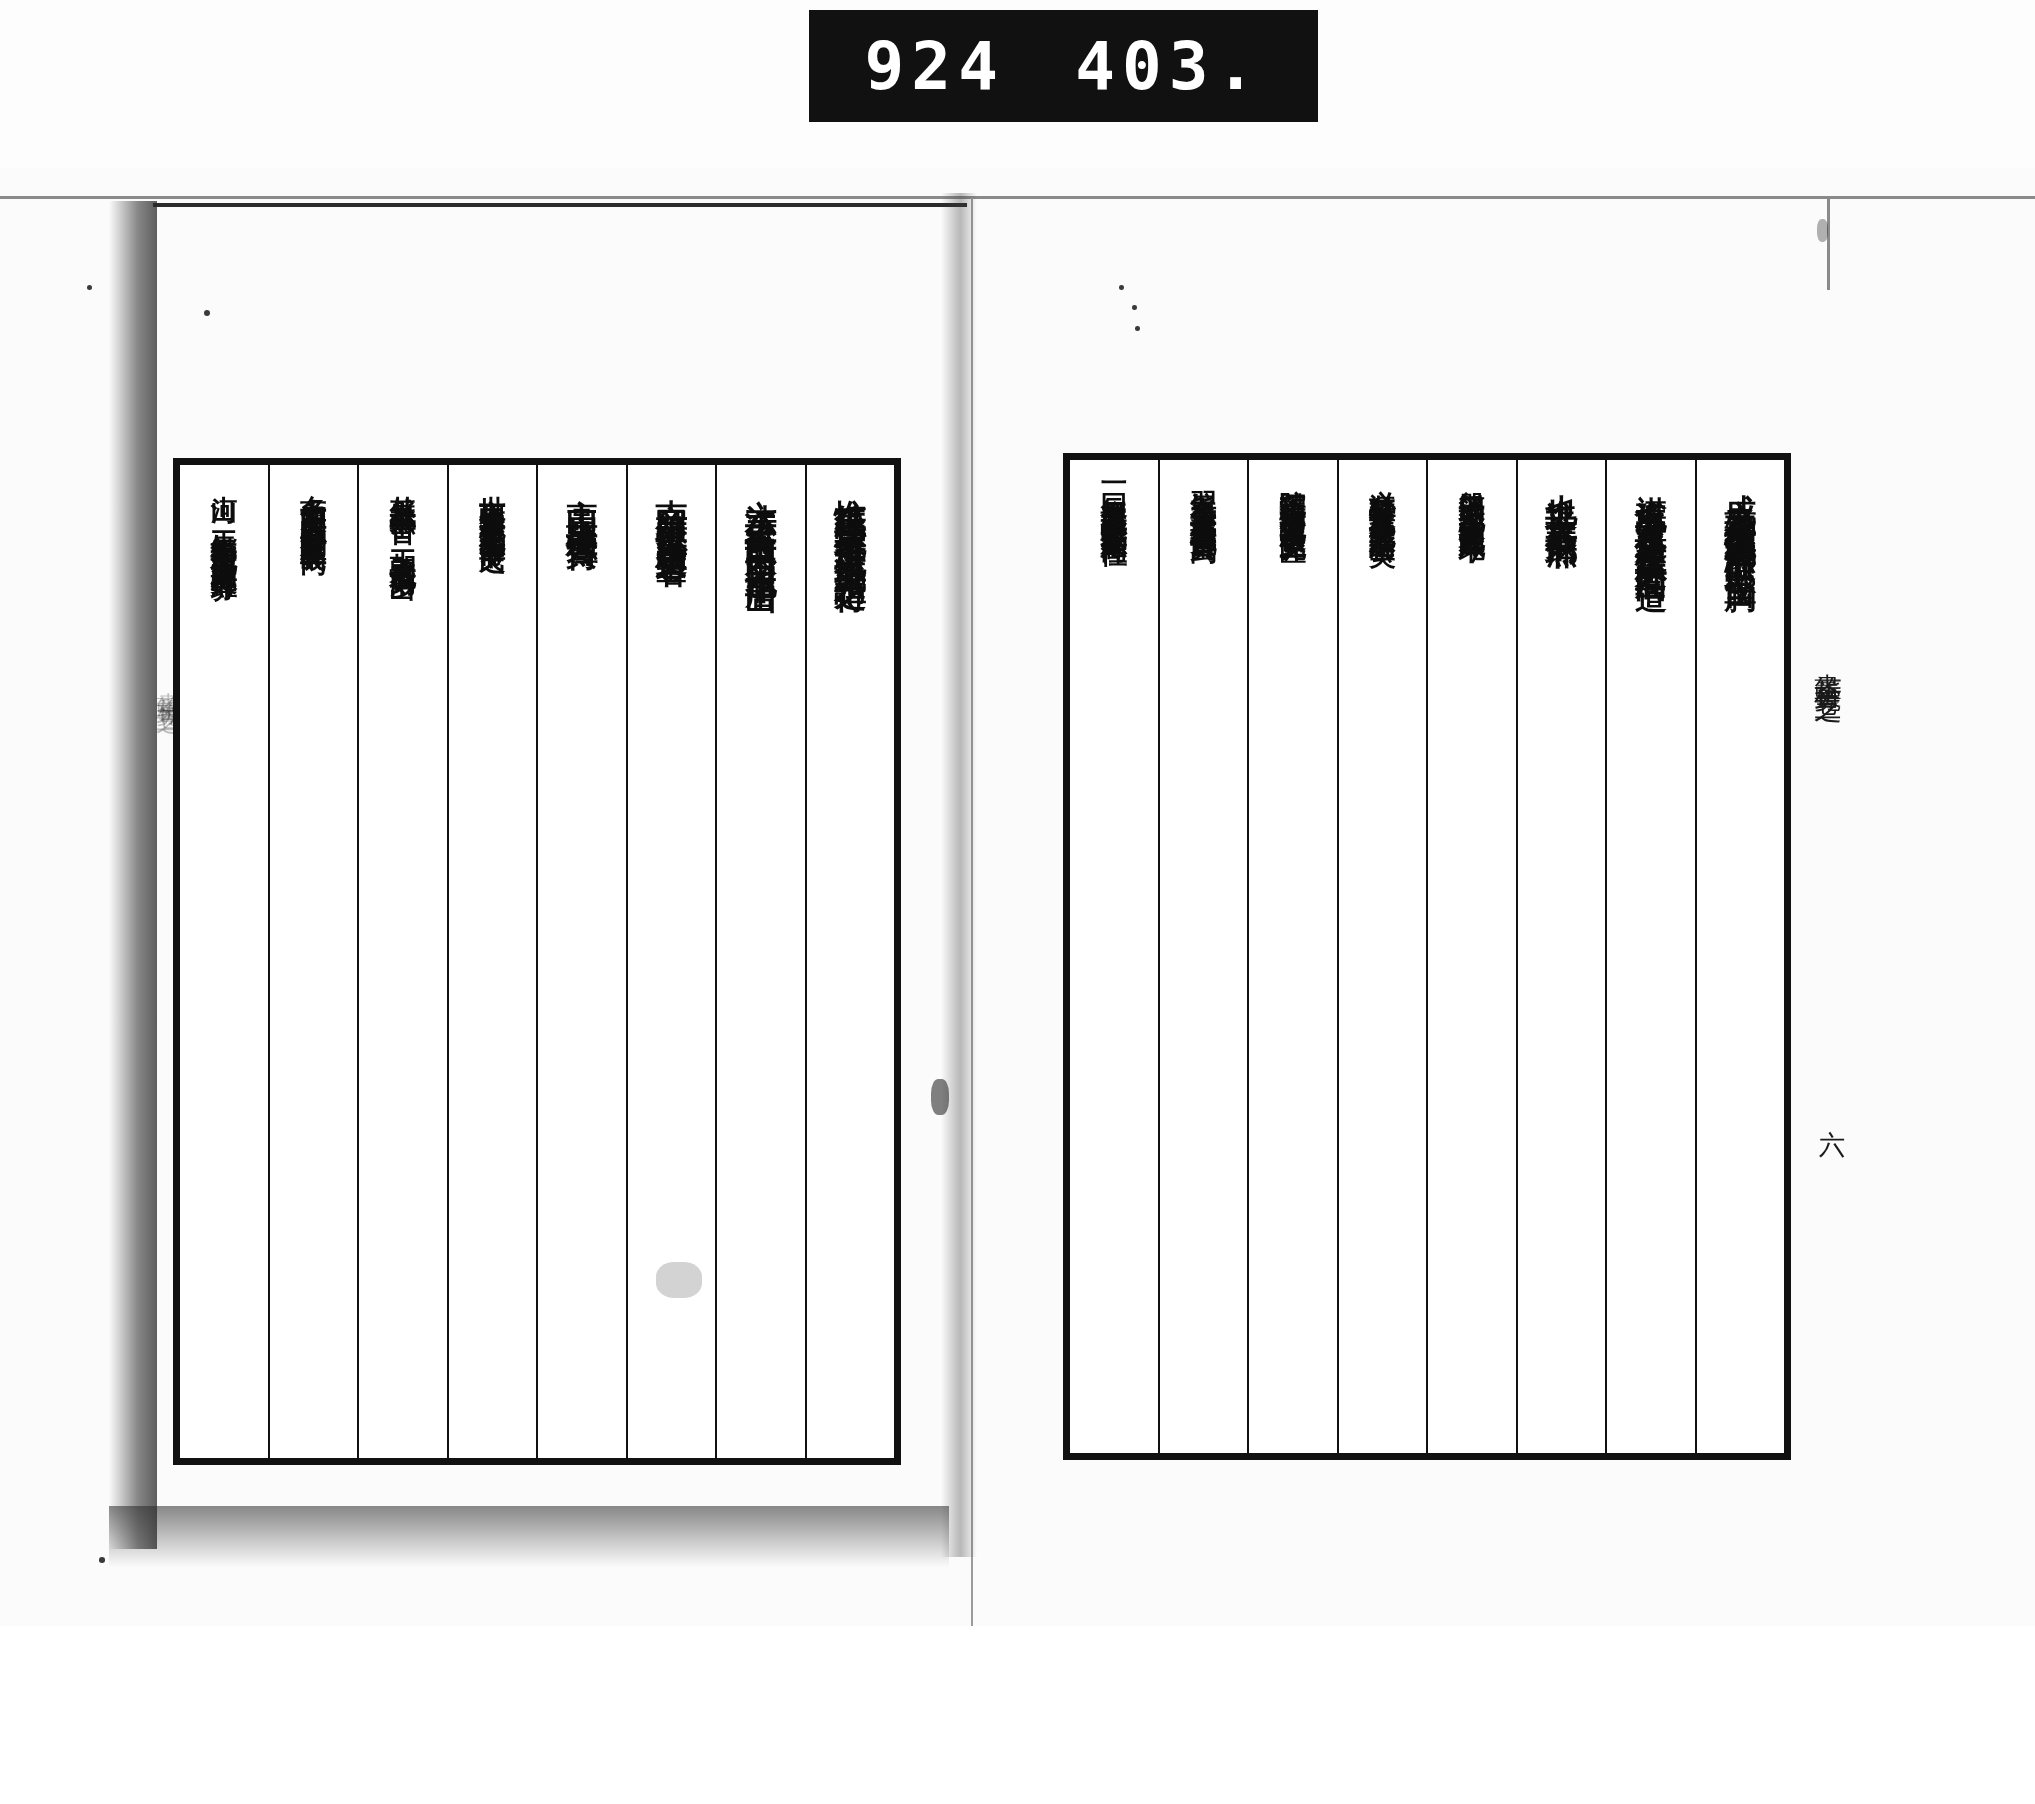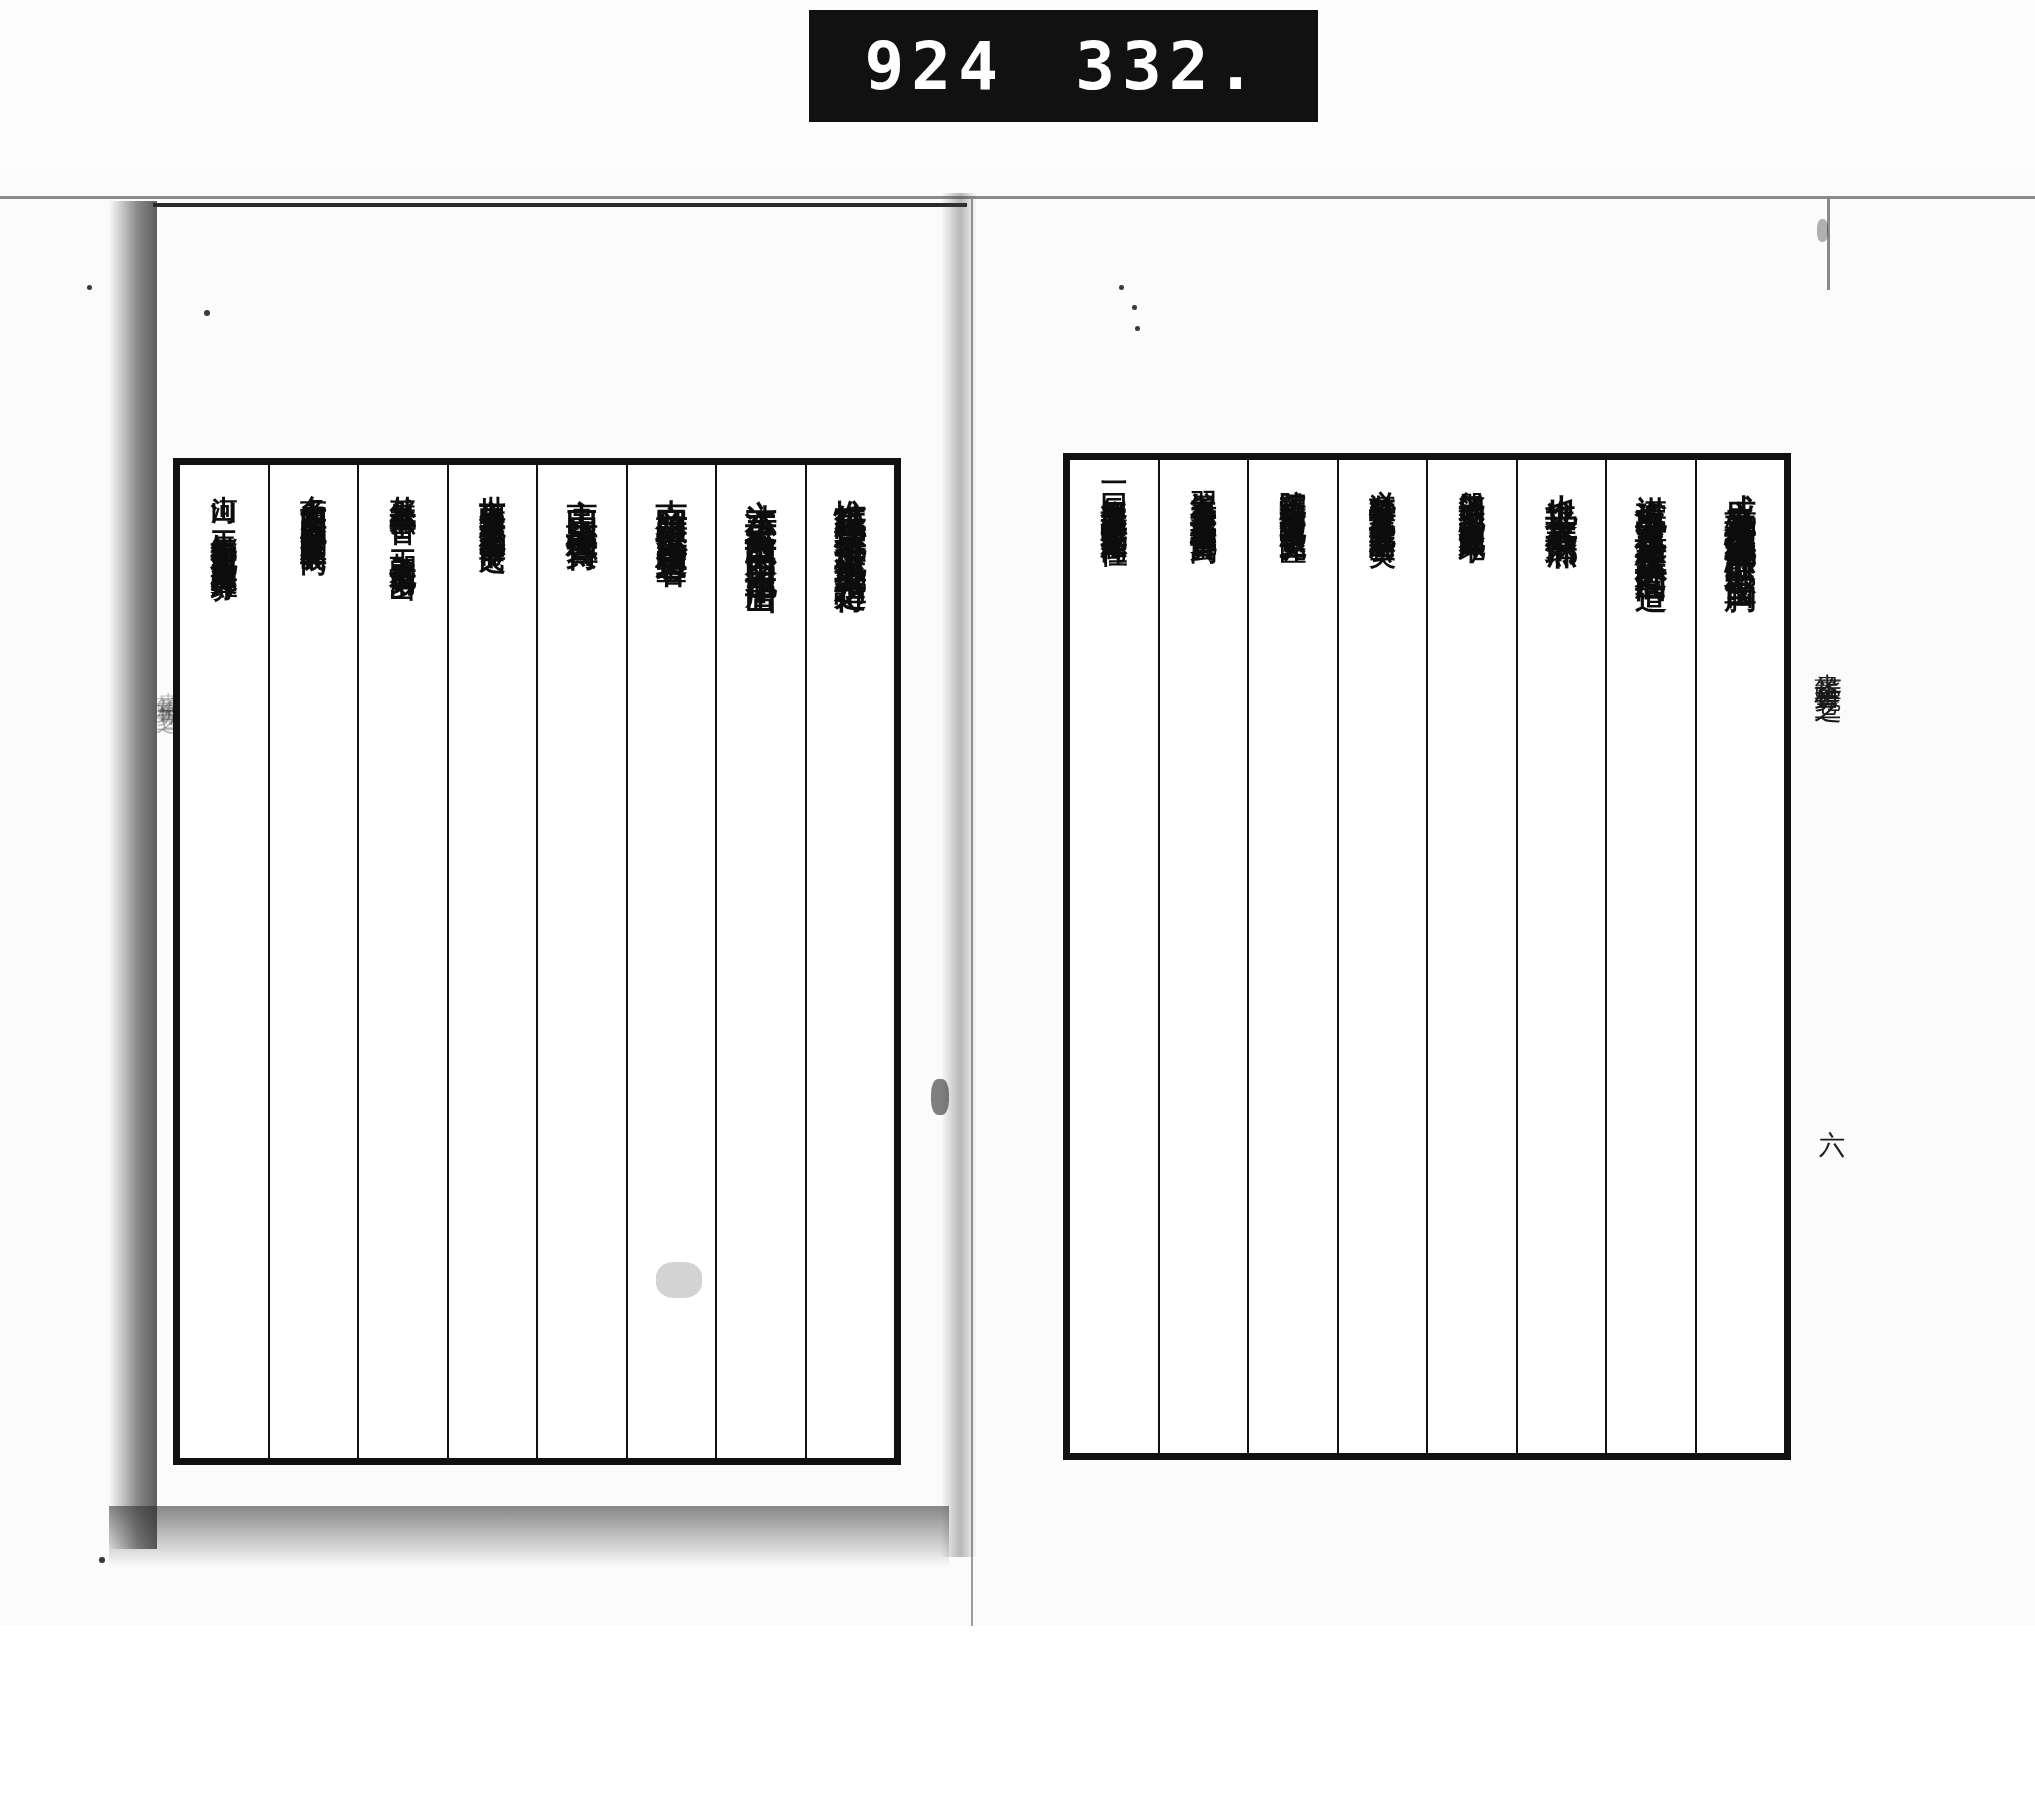--- a/index.html
+++ b/index.html
@@ -184,21 +184,21 @@
   <div class="edge-line-top"></div>
   <div class="edge-line-top2"></div>
   <div class="edge-line-right"></div>
   <div class="vert-gutter-line"></div>
   <div class="gutter-shadow"></div>
   <div class="edge-shadow-left"></div>
   <div class="edge-shadow-bottom"></div>
 
   <div class="frame-strip">
     <span class="frame-num">924</span>
-    <span class="frame-num">332.</span>
+    <span class="frame-num">403.</span>
   </div>
 
   <div class="side-title">畫筌析覽卷之三</div>
   <div class="side-folio">六</div>
   <div class="bleed-text">畫筌析覽卷之三</div>
 
   <div class="leaf" id="leaf-right">
     <div class="col">
         <span class="vtext">成之畫其縱橫揮灑機無滯礙一邱一壑自胸</span>
       </div>

